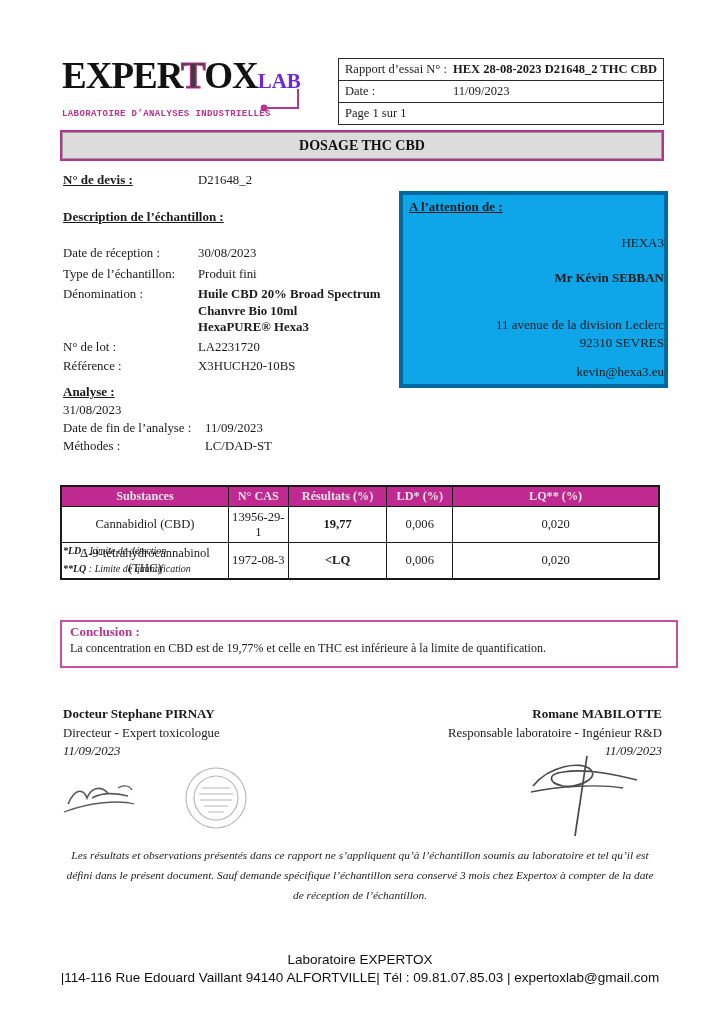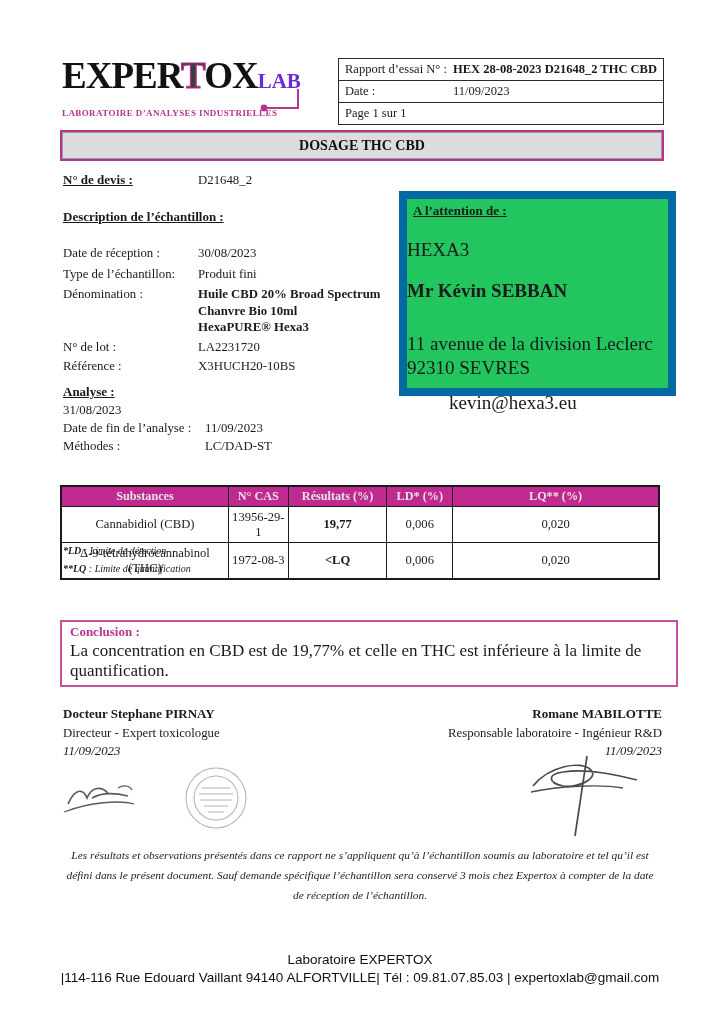--- a/index.html
+++ b/index.html
@@ -8,21 +8,21 @@
     font-family:"Liberation Serif", serif; color:#1a1a1a; overflow:hidden;
   }
   .abs { position:absolute; }
 
   
   .logo { left:62px; top:56px; width:240px; }
   .brand-line { font-size:37px; font-weight:bold; letter-spacing:-1px; line-height:40px; color:#121212; white-space:nowrap; }
   .brand-t { color:#3d3d3d; -webkit-text-stroke:1.2px #b5348f; }
   .brand-lab { font-size:21px; font-weight:bold; color:#6d28d9; letter-spacing:0; }
   .tagline-row { position:relative; margin-top:1px; }
-  .tagline { color:#b5348f; font-family:Liberation Serif, serif; font-weight:bold; font-size:9px; letter-spacing:0.4px; white-space:nowrap; }
+  .tagline { color:#b5348f; font-family:Liberation Mono, monospace; font-weight:bold; font-size:9px; letter-spacing:0.4px; white-space:nowrap; }
   .logo-connector { position:absolute; left:196px; top:-14px; }
 
   
   .report-box { left:338px; top:58px; width:324px; border:1px solid #2a2a2a; font-size:12.5px; background:#fff; }
   .report-row { display:flex; padding:1px 6px; height:19px; line-height:19px; border-bottom:1px solid #2a2a2a; }
   .report-row:last-child { border-bottom:none; }
   .report-label { width:108px; flex:none; }
   .report-value { font-weight:bold; }
   .report-value.normal { font-weight:normal; }
 
@@ -32,23 +32,23 @@
     text-align:center; line-height:27px; font-weight:bold; font-size:14px; color:#111; }
 
   
   .frow { display:flex; font-size:12.8px; line-height:16px; }
   .flabel { width:135px; flex:none; }
   .flabel-wide { width:142px; flex:none; }
   .h-underline { font-weight:bold; text-decoration:underline; font-size:13px; }
   .denom-lines div { font-weight:bold; line-height:16.5px; }
 
   
-  .attention-box { left:399px; top:191px; width:261px; height:189px; border:8px solid #0369a1; background:#22c55e; }
+  .attention-box { left:399px; top:191px; width:261px; height:189px; border:4px solid #0369a1; background:#0ea5e9; }
   .attention-heading { margin:4px 0 0 6px; font-weight:bold; text-decoration:underline; font-size:13px; }
-  .att-center { text-align:left; font-size:19px; }
+  .att-center { text-align:right; font-size:13px; }
   .att-company { margin-top:20px; }
   .att-contact { margin-top:19px; font-weight:bold; }
   .att-addr1 { margin-top:31px; }
   .att-addr2 { margin-top:2px; }
   .att-email { margin-top:13px;padding-left:42px; }
 
   
   .results-title { left:60px; top:488px; width:600px; text-align:left;
     color:#b5348f; font-weight:bold; text-decoration:underline; font-size:13.5px; }
   .results-table { left:60px; top:485px; width:600px; border-collapse:collapse; }
@@ -59,21 +59,21 @@
   td.res-bold { font-weight:bold; }
   .col-substances { width:28%; } .col-cas { width:10%; } .col-res { width:16.5%; }
   .col-ld { width:11%; } .col-lq { width:34.5%; }
 
   .footnote { left:63px; font-size:10px; font-style:italic; }
   .footnote .fn-term { font-weight:bold; }
 
   
   .conclusion-box { left:60px; top:620px; width:598px; min-height:38px; border:2px solid #c4509e; background:#fff; padding:2px 8px 4px 8px; box-sizing:content-box; }
   .conclusion-heading { color:#b5348f; font-weight:bold; font-size:13px; }
-  .conclusion-text { font-size:17px; margin-top:1px; }
+  .conclusion-text { font-size:12px; margin-top:1px; }
 
   
   .sig-left { left:63px; top:706px; width:300px; }
   .sig-right { left:378px; top:706px; width:284px; text-align:right; }
   .sig-name { font-weight:bold; font-size:13px; }
   .sig-role { font-size:12.8px; margin-top:4px; }
   .sig-date { font-style:italic; font-size:12.8px; margin-top:3px; }
 
   
   .disclaimer { left:60px; top:846px; width:600px; text-align:center; font-style:italic; font-size:11.4px; line-height:1.75; color:#222; }

